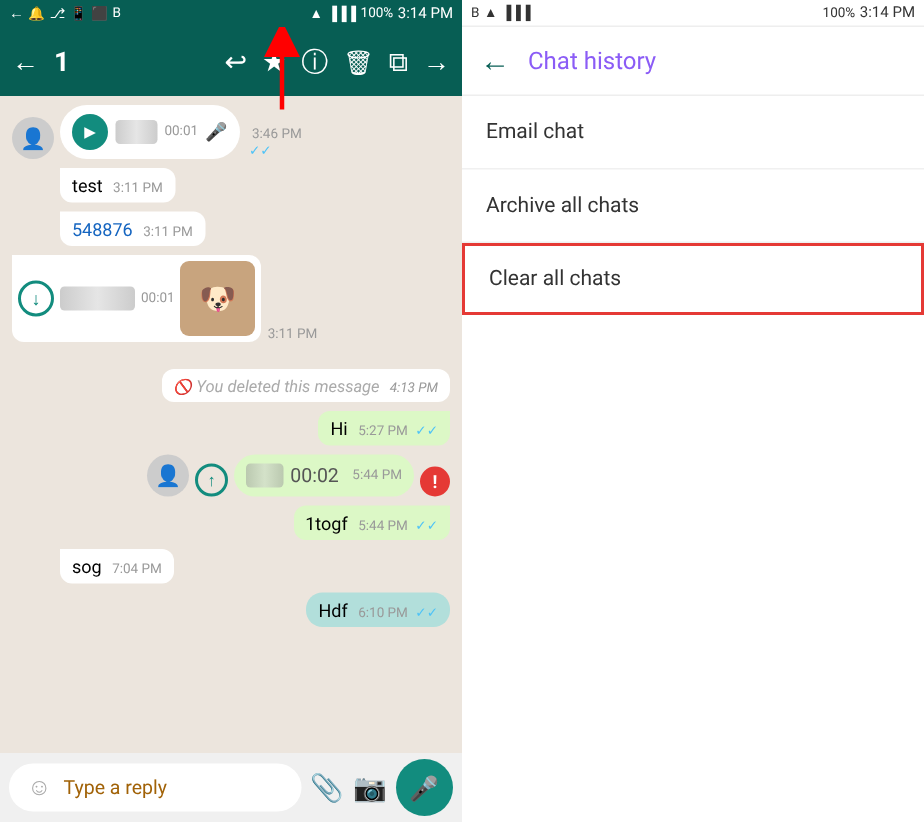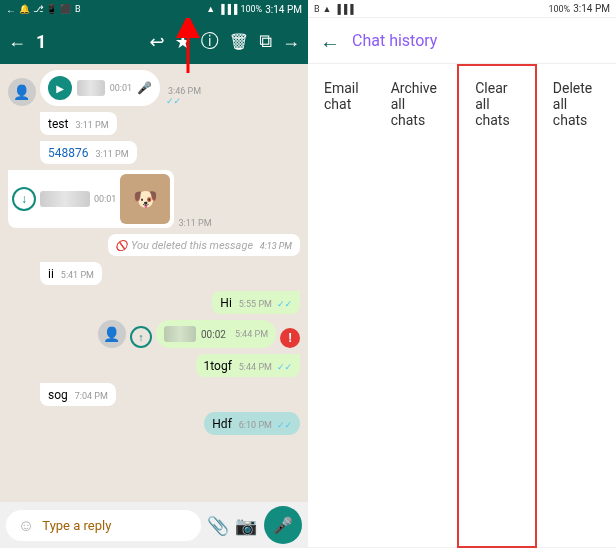--- a/index.html
+++ b/index.html
@@ -87,20 +87,21 @@
     }
     .bubble.sent {
       background: #dcf8c6;
       border-top-right-radius: 0;
     }
     .bubble.deleted {
       background: #fff;
       color: #aaa;
       font-style: italic;
       font-size: 11px;
+      margin-top: 12px;
     }
 
     .time-stamp {
       font-size: 9px;
       color: #999;
       margin-left: 4px;
       white-space: nowrap;
     }
     .time-stamp.in-bubble {
       display: inline;
@@ -291,21 +292,21 @@
     }
     .right-toolbar-title {
       font-size: 16px;
       font-weight: 400;
       color: #8b5cf6;
     }
 
     .menu-list {
       flex: 1;
       display: flex;
-      flex-direction: row;
+      flex-direction: column;
     }
     .menu-item {
       padding: 16px 16px;
       font-size: 14px;
       color: #333;
       border-bottom: 1px solid #f0f0f0;
       cursor: pointer;
     }
 
     
@@ -400,44 +401,37 @@
     </div>
 
     <div class="msg-row right">
       <div class="bubble deleted">
         <span style="font-size:10px;">🚫</span>
         <span> You deleted this message</span>
         <span class="time-stamp in-bubble"> 4:13 PM</span>
       </div>
     </div>
 
-    <div class="msg-row left">
-      <div style="width:32px;"></div>
-      <div class="bubble received">
-        <span>ii</span>
-        <span class="time-stamp in-bubble"> 5:41 PM</span>
-      </div>
-    </div>
 
     <div class="msg-row right">
       <div class="bubble sent">
         <span>Hi</span>
-        <span class="time-stamp in-bubble"> 5:55 PM</span>
+        <span class="time-stamp in-bubble"> 5:27 PM</span>
         <span class="check-marks">✓✓</span>
       </div>
     </div>
 
     <div class="msg-row right">
       <div class="avatar-small" style="margin-right:0;margin-left:4px;">👤</div>
       <div style="display:flex;flex-direction:column;align-items:center;margin:0 4px;">
         <div class="upload-icon">↑</div>
       </div>
       <div class="voice-bubble sent">
         <div class="waveform"></div>
-        <span style="font-size:10px;color:#555;">00:02</span>
+        <span style="font-size:13px;color:#555;">00:02</span>
         <span class="time-stamp in-bubble"> 5:44 PM</span>
       </div>
       <div class="error-icon">!</div>
     </div>
 
     <div class="msg-row right">
       <div class="bubble sent">
         <span>1togf</span>
         <span class="time-stamp in-bubble"> 5:44 PM</span>
         <span class="check-marks">✓✓</span>
@@ -502,19 +496,16 @@
     </div>
 
     <div class="menu-item">
       <span>Archive all chats</span>
     </div>
 
     <div class="menu-item clear-chats-highlight" style="padding: 14px 16px;">
       <span>Clear all chats</span>
     </div>
 
-    <div class="menu-item">
-      <span>Delete all chats</span>
-    </div>
 
   </div>
 
 </div>
 
 </body></html>

